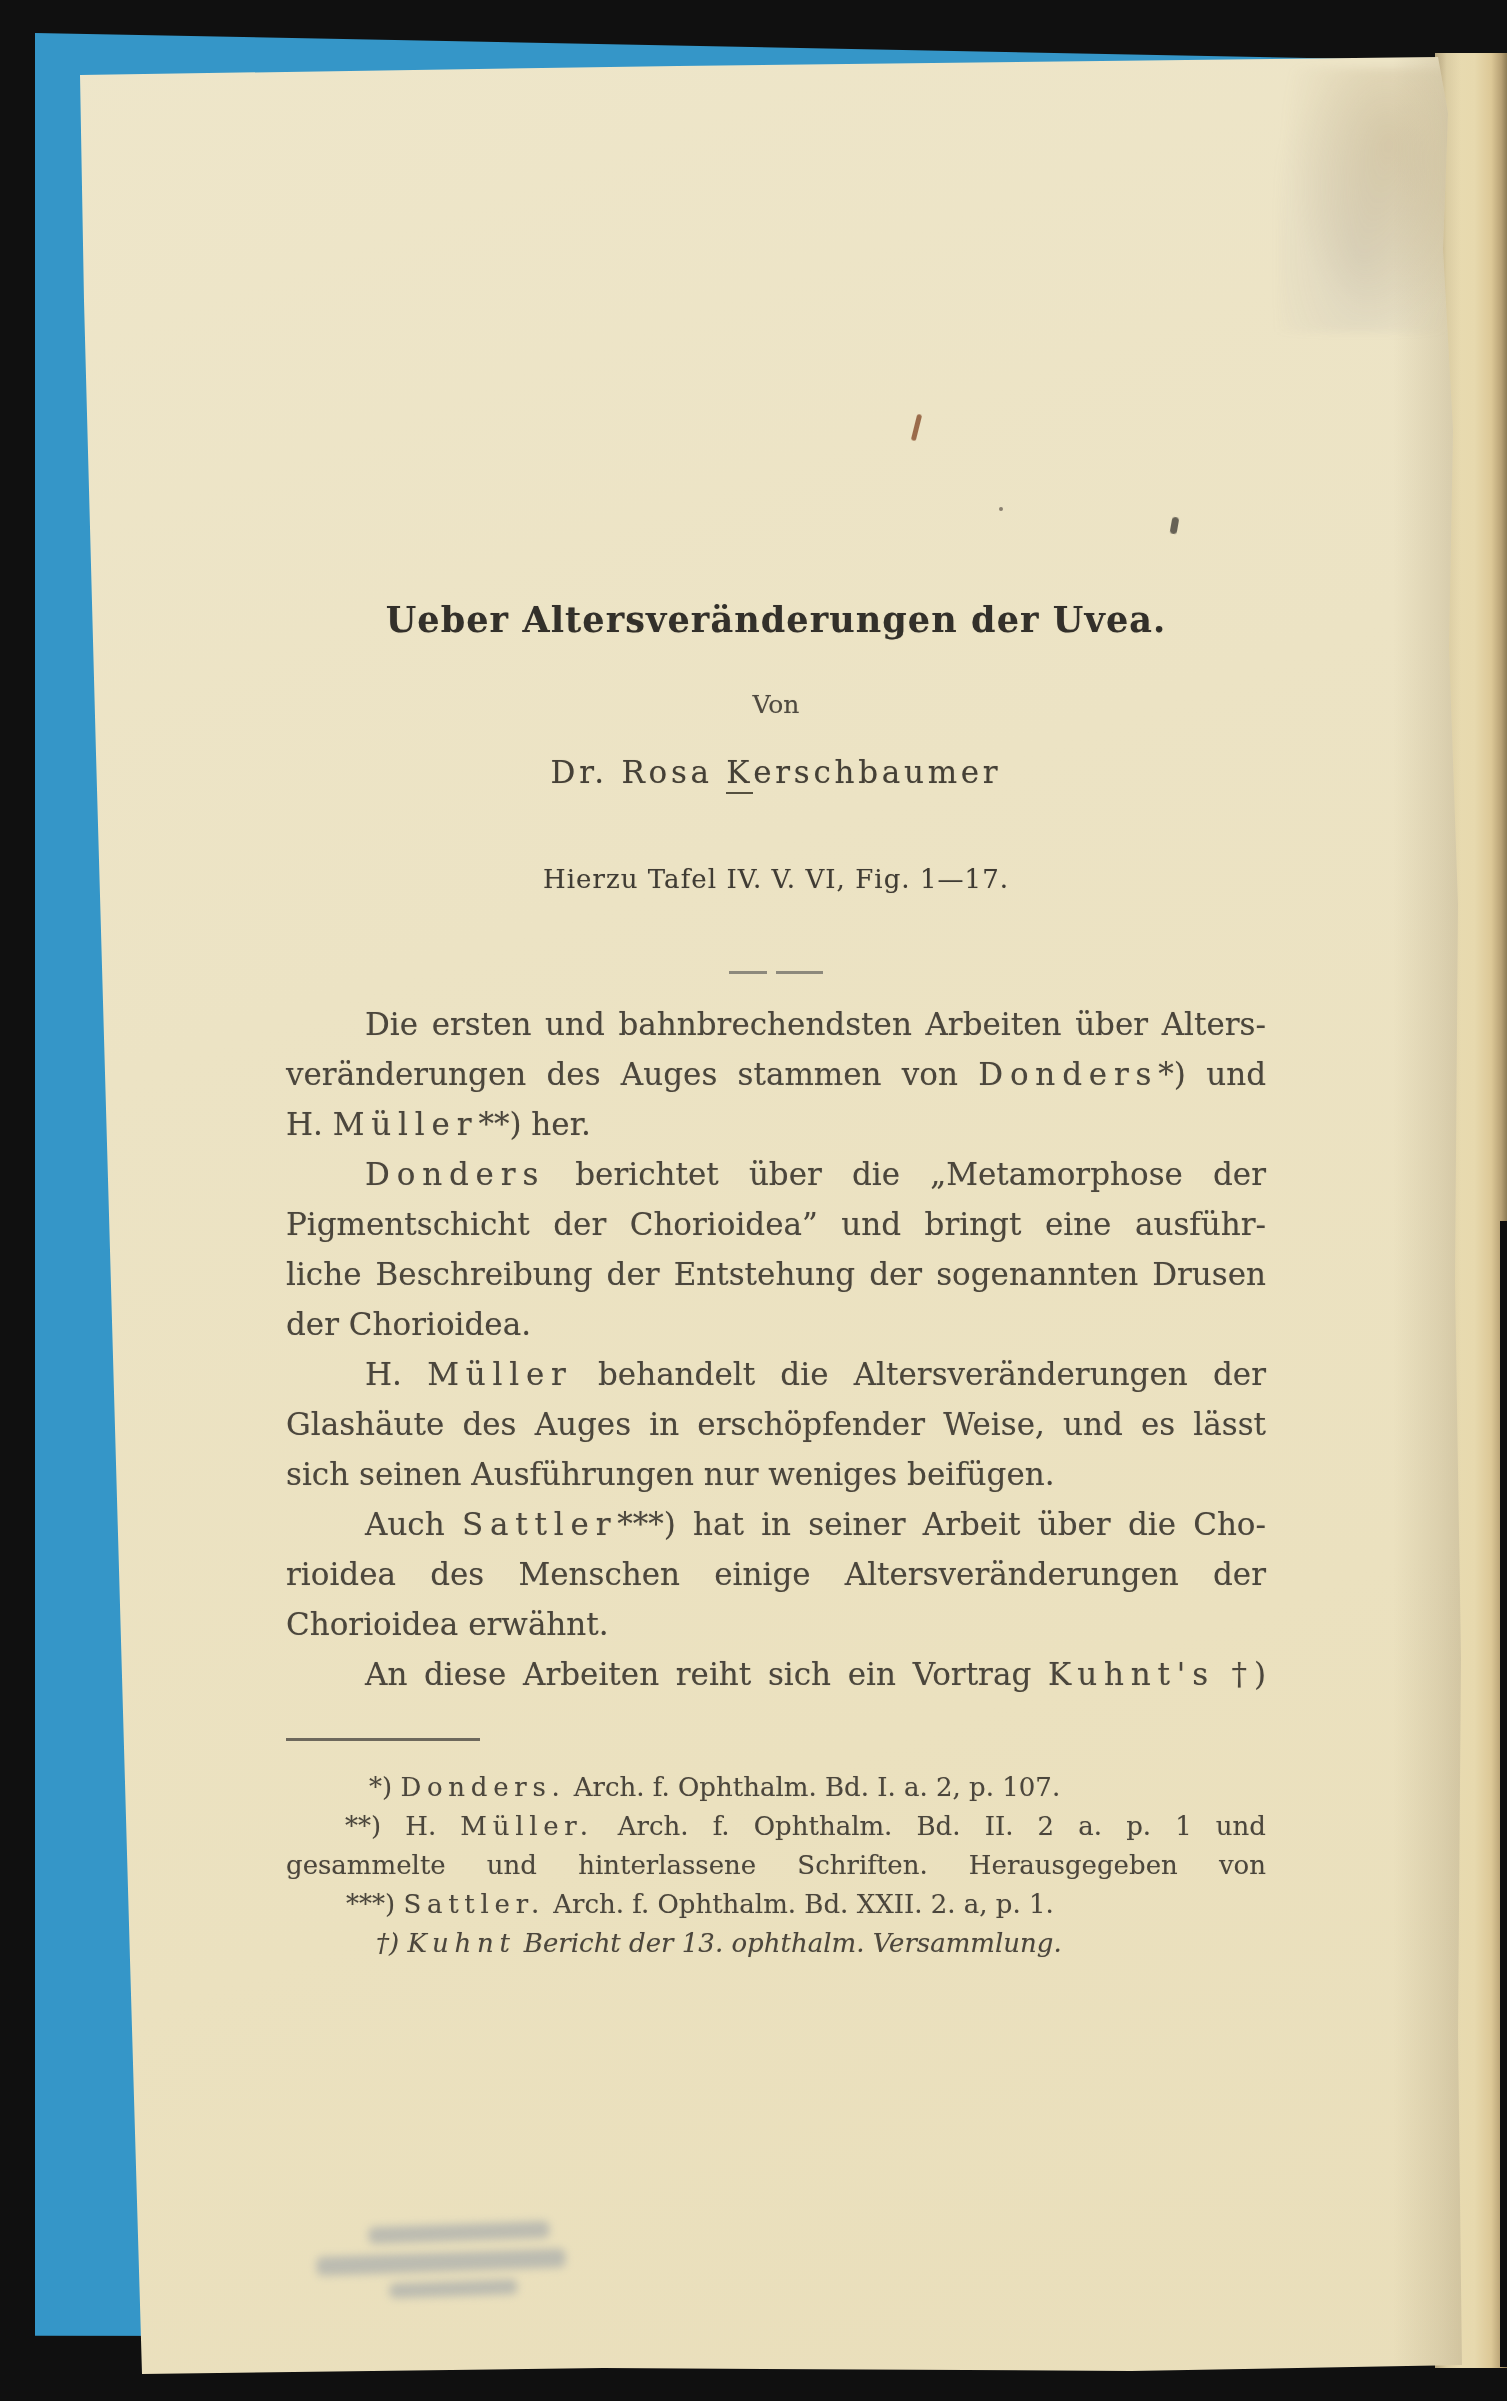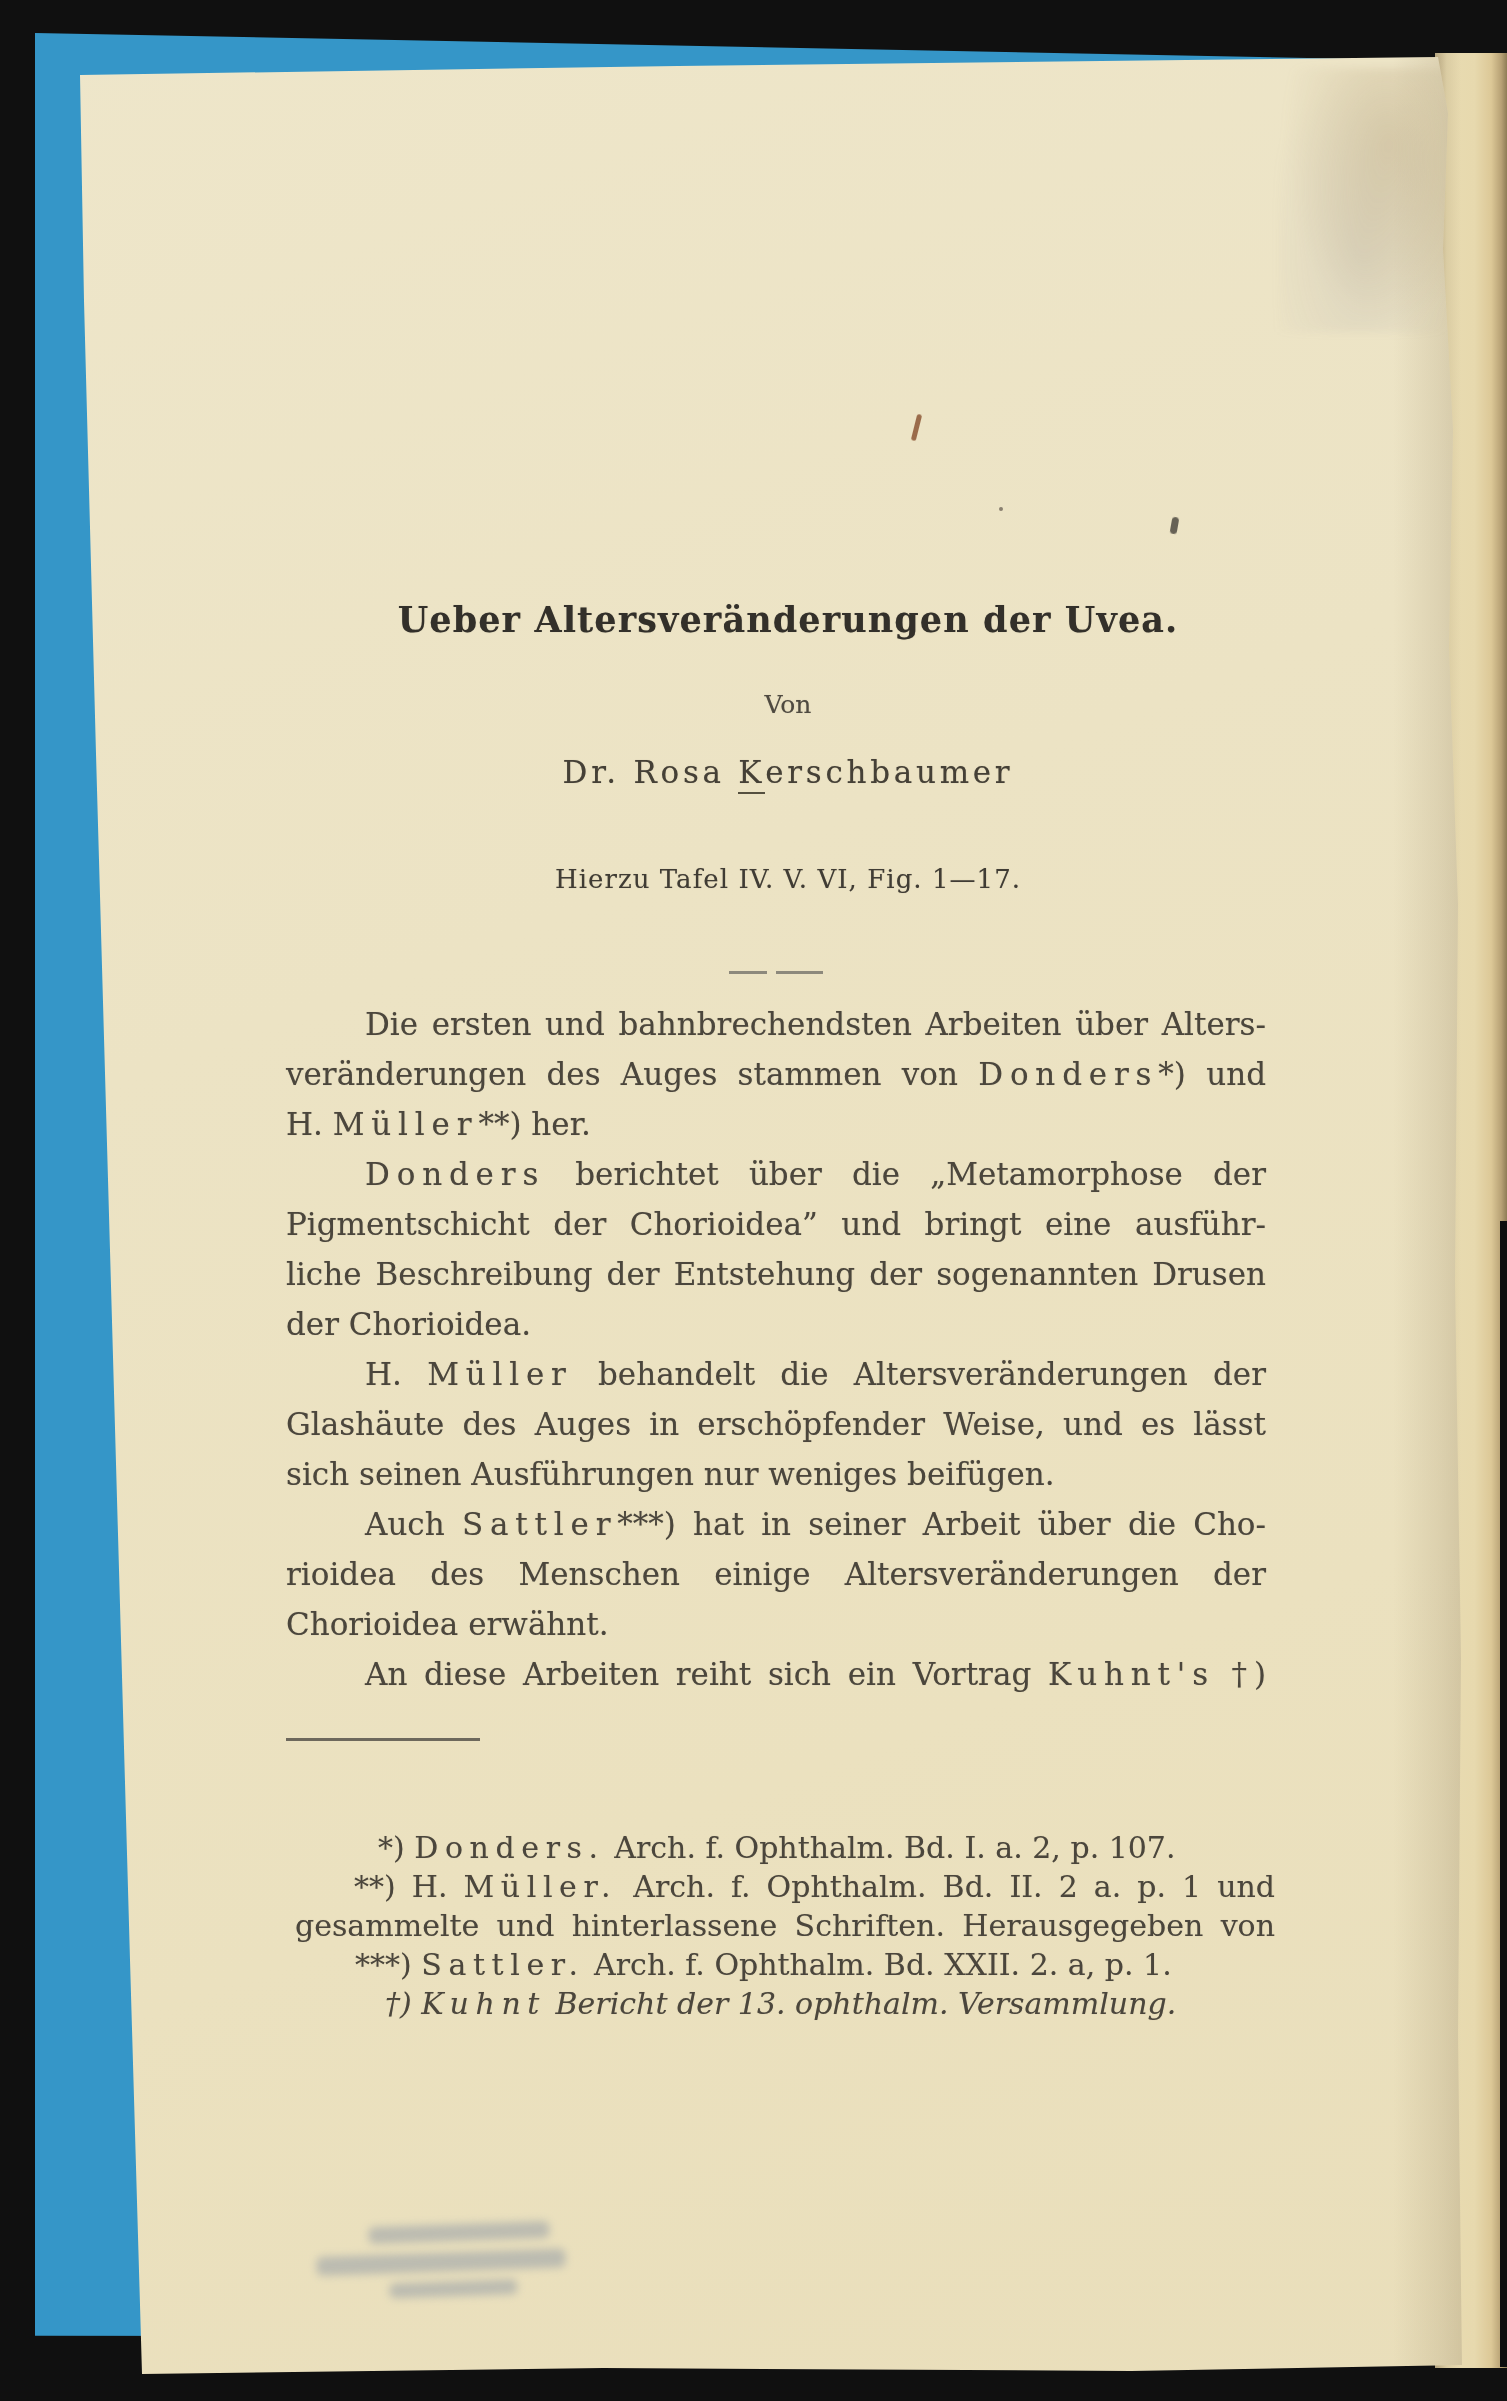--- a/index.html
+++ b/index.html
@@ -61,21 +61,21 @@
     border-radius:3px;transform:rotate(14deg);filter:blur(0.5px);
   }
   .speck-dot{
     left:1171px;top:517px;width:6.8px;height:16.6px;background:#4f4b42;
     border-radius:3.8px;transform:rotate(10deg);filter:blur(0.5px);opacity:.85;
   }
   .speck-mini{
     left:999px;top:507px;width:3.8px;height:3.8px;background:#8a8070;border-radius:50%;
   }
   
-  .tx{left:298px;width:980px;text-align:center;text-shadow:0 0 0.8px rgba(75,70,60,.35);}
+  .tx{left:286px;width:980px;text-align:center;text-shadow:0 0 0.8px rgba(75,70,60,.35);}
   .title{top:599px;font-size:35px;font-weight:bold;letter-spacing:1.1px;color:var(--ink-heading);}
   .byline{top:690px;font-size:25px;color:#4f4a40;}
   .author{top:754px;font-size:31px;letter-spacing:.12em;color:#454036;}
   .author .init{display:inline-block;border-bottom:2.3px solid #55503f;padding-bottom:2.3px;}
   .place{top:799px;font-size:25px;color:#4f4a40;}
   .plate{top:864px;font-size:26px;letter-spacing:.04em;color:#403c34;}
   .divider{top:965px;left:286px;width:980px;text-align:center;}
   .divider i{display:inline-block;height:2.3px;background:#8d897c;vertical-align:middle;}
   .divider .d1{width:38px;margin-right:9px;}
   .divider .d2{width:47px;}
@@ -83,24 +83,23 @@
     left:286px;top:999px;width:980px;
     font-size:31px;line-height:50px;color:var(--ink);
     text-shadow:0 0 0.8px rgba(75,70,60,.35);
   }
   .line{height:50px;text-align:justify;text-align-last:justify;white-space:nowrap;}
   .line.end{text-align-last:left;}
   .line.ind{text-indent:79px;}
   .g{letter-spacing:.22em;}
   .fn-rule{left:286px;top:1738px;width:194px;height:3px;background:#57524a;opacity:.85;}
   .footnotes{
-    left:286px;top:1828px;width:980px;
-    font-size:30px;line-height:39px;color:var(--ink);
+    left:286px;top:1768px;width:980px;
+    font-size:26px;line-height:39px;color:var(--ink);
     text-shadow:0 0 0.8px rgba(75,70,60,.3);
-    margin-left:9px;
   }
   .fline{height:39px;text-align:justify;text-align-last:left;white-space:nowrap;}
   .fline.just{text-align-last:justify;}
   .fline.i1{text-indent:83px;}
   .fline.i2{text-indent:59px;}
   .fline.i3{text-indent:60px;}
   .fline.i4{text-indent:90px;font-style:italic;}
   
   .stamp{
     left:317px;top:2224px;width:286px;height:106px;

